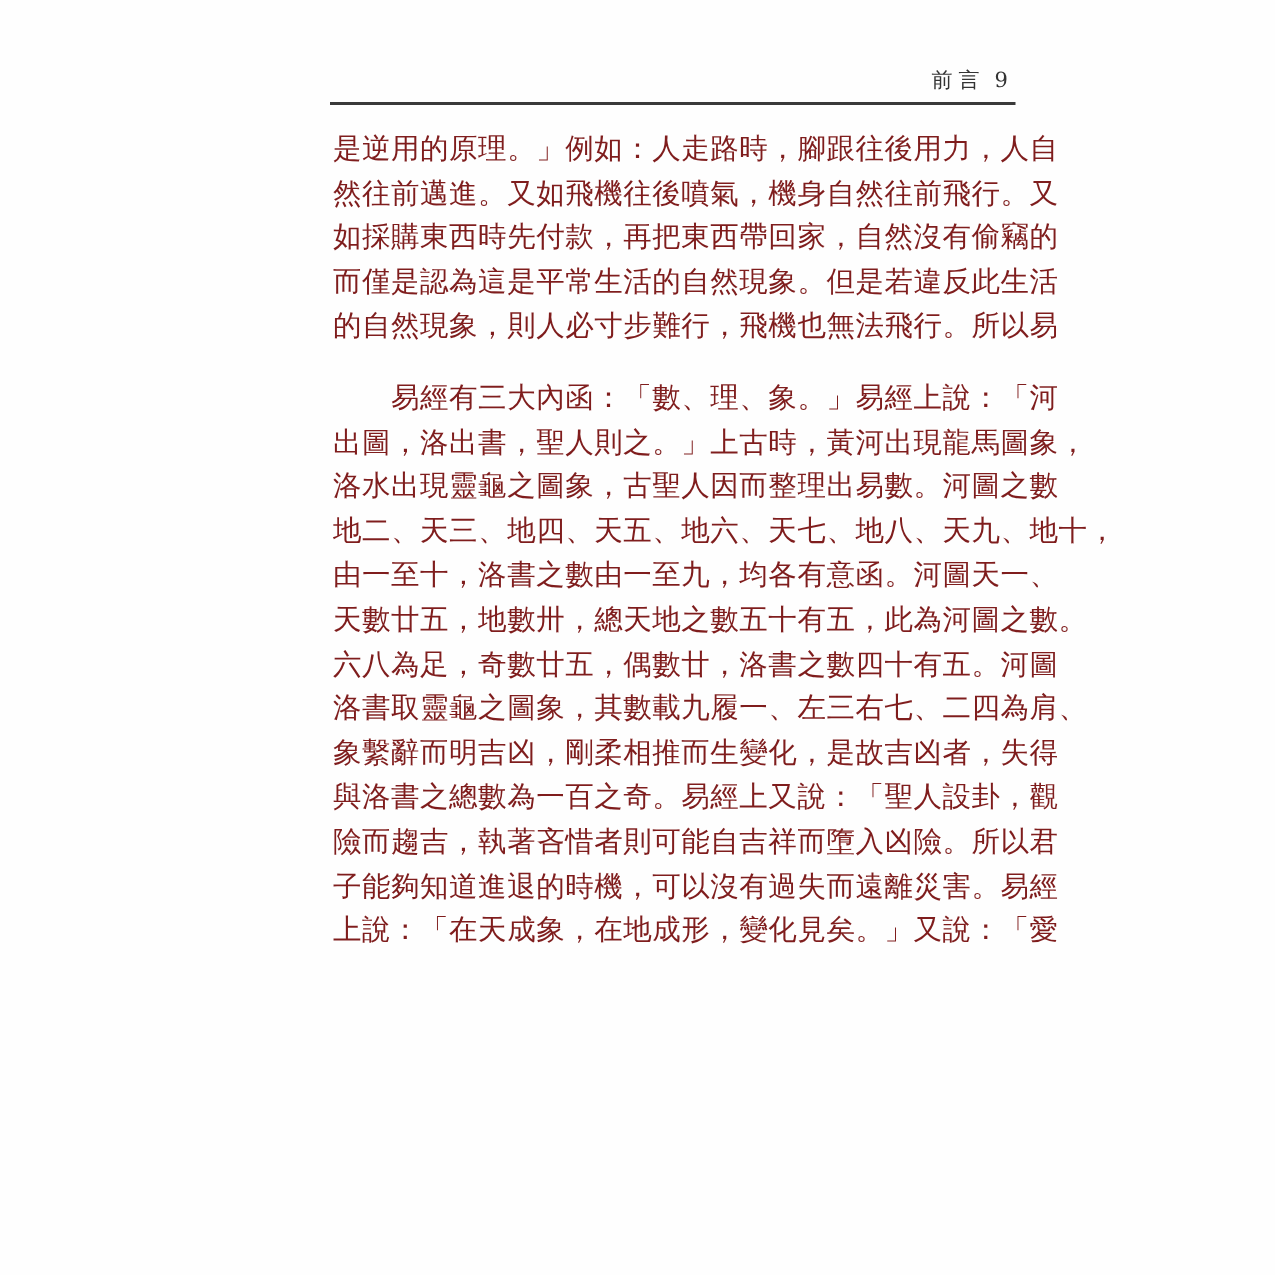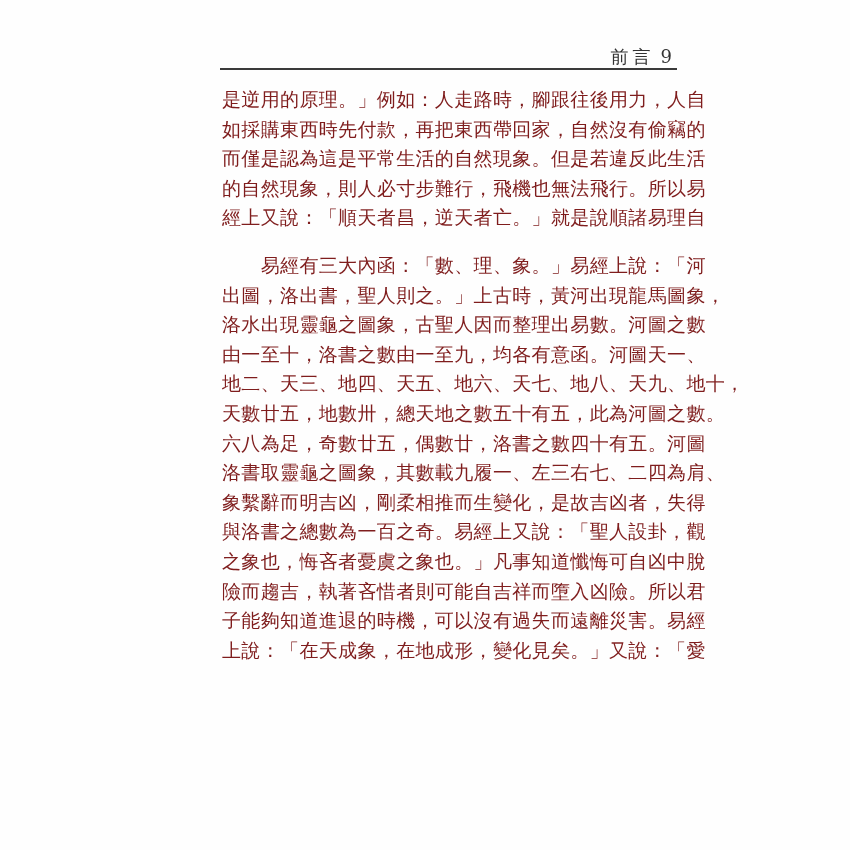--- a/index.html
+++ b/index.html
@@ -1,53 +1,52 @@
 <!DOCTYPE html>
 <html><head>
 <meta charset="utf-8">
 <style>
   html, body { margin: 0; padding: 0; background: #ffffff; }
   body { width: 850px; height: 850px; position: relative; overflow: hidden;
          font-family: "DejaVu Serif", "Liberation Serif", serif; color: #2a2a2a; }
   .page { position: absolute; left: 0; top: 0; width: 850px; height: 850px; background: #fefefe; }
-  .running-head { position: absolute; top: 45px; right: 178px; font-size: 18px; letter-spacing: 4px; color: #333; }
+  .running-head { position: absolute; top: 45px; right: 178px; font-size: 14px; letter-spacing: 4px; color: #333; }
   .running-head .num { margin-left: 6px; letter-spacing: 0; }
   .rule { position: absolute; left: 220px; top: 68px; width: 457px; height: 2px; background: #3a3a3a; }
   .body-text { position: absolute; left: 222px; top: 85px; width: 456px; }
   .line { height: 29.6px; line-height: 29.6px; font-size: 19px; white-space: nowrap; letter-spacing: 0.35px; color: #7f1d1d; }
   .para-gap { height: 18px; }
 </style>
 </head>
 <body>
 
 <div class="page">
   <div class="running-head">
     <span>前言</span><span class="num">9</span>
   </div>
   <div class="rule"></div>
 
   <div class="body-text">
     <div>
       <div class="line">是逆用的原理。」例如：人走路時，腳跟往後用力，人自</div>
+      <div class="line">然往前邁進。又如飛機往後噴氣，機身自然往前飛行。又</div>
       <div class="line">如採購東西時先付款，再把東西帶回家，自然沒有偷竊的</div>
       <div class="line">而僅是認為這是平常生活的自然現象。但是若違反此生活</div>
       <div class="line">的自然現象，則人必寸步難行，飛機也無法飛行。所以易</div>
-      <div class="line">經上又說：「順天者昌，逆天者亡。」就是說順諸易理自</div>
     </div>
     <div class="para-gap"></div>
     <div>
       <div class="line">　　易經有三大內函：「數、理、象。」易經上說：「河</div>
       <div class="line">出圖，洛出書，聖人則之。」上古時，黃河出現龍馬圖象，</div>
       <div class="line">洛水出現靈龜之圖象，古聖人因而整理出易數。河圖之數</div>
+      <div class="line">地二、天三、地四、天五、地六、天七、地八、天九、地十，</div>
       <div class="line">由一至十，洛書之數由一至九，均各有意函。河圖天一、</div>
-      <div class="line">地二、天三、地四、天五、地六、天七、地八、天九、地十，</div>
       <div class="line">天數廿五，地數卅，總天地之數五十有五，此為河圖之數。</div>
       <div class="line">六八為足，奇數廿五，偶數廿，洛書之數四十有五。河圖</div>
       <div class="line">洛書取靈龜之圖象，其數載九履一、左三右七、二四為肩、</div>
       <div class="line">象繫辭而明吉凶，剛柔相推而生變化，是故吉凶者，失得</div>
       <div class="line">與洛書之總數為一百之奇。易經上又說：「聖人設卦，觀</div>
-      <div class="line">之象也，悔吝者憂虞之象也。」凡事知道懺悔可自凶中脫</div>
       <div class="line">險而趨吉，執著吝惜者則可能自吉祥而墮入凶險。所以君</div>
       <div class="line">子能夠知道進退的時機，可以沒有過失而遠離災害。易經</div>
       <div class="line">上說：「在天成象，在地成形，變化見矣。」又說：「愛</div>
     </div>
   </div>
 </div>
 
 </body></html>

